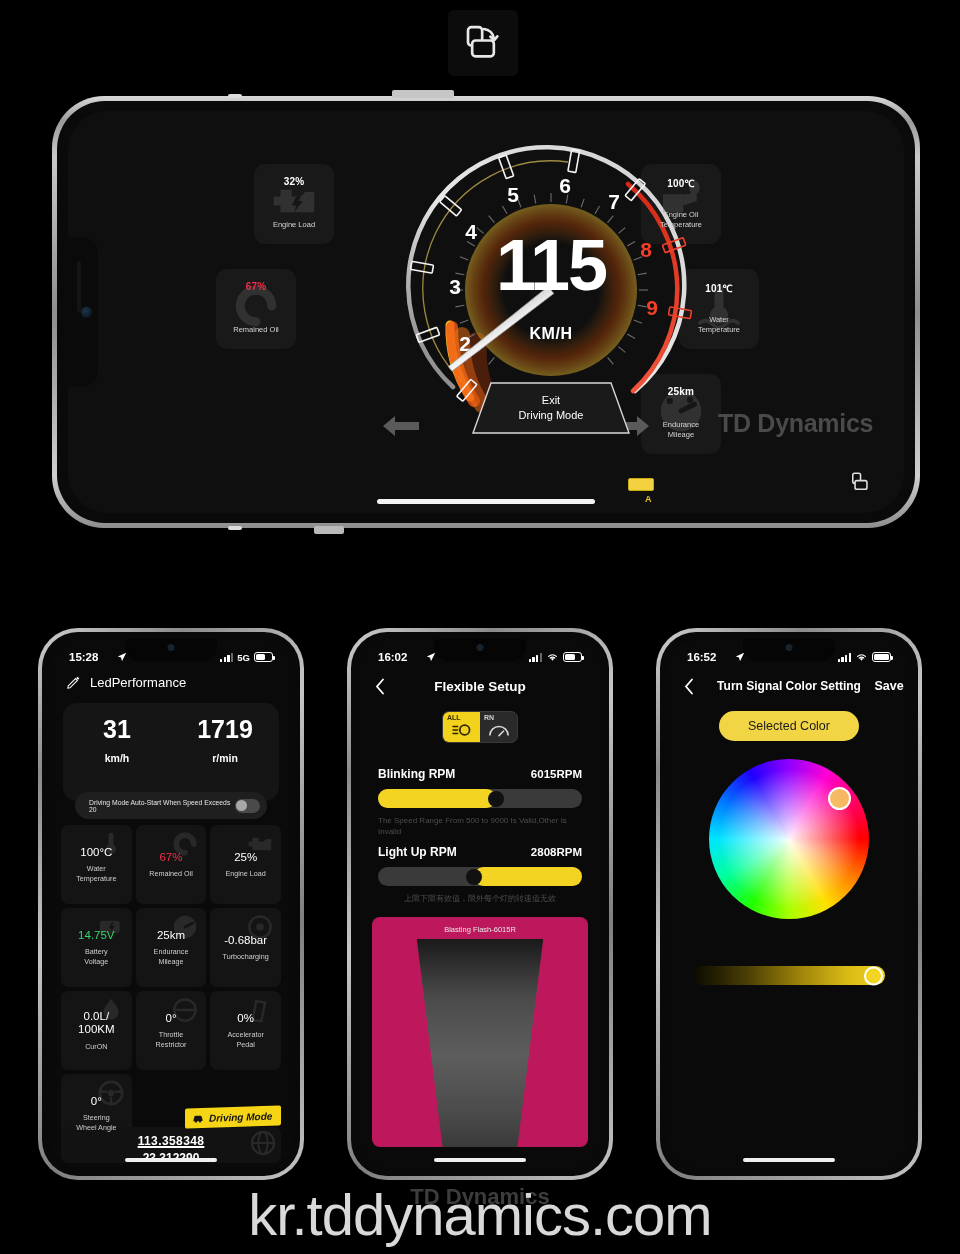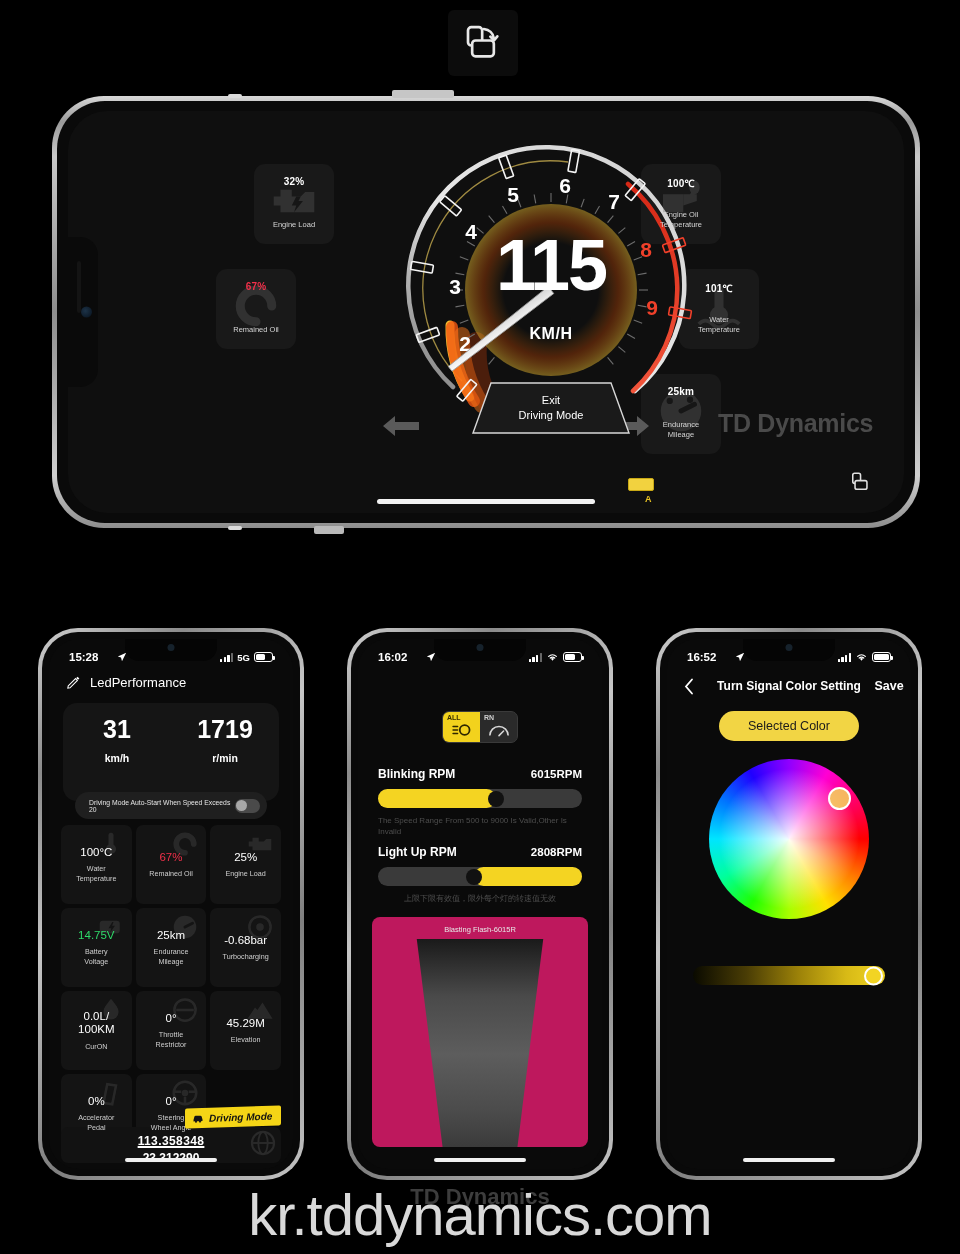--- a/index.html
+++ b/index.html
@@ -656,27 +656,20 @@
             <div class="gl">CurON</div>
           </div>
           <div class="gcell">
             <svg class="bgicon" viewBox="0 0 24 24">
               <circle cx="12" cy="12" r="8.5" fill="none" stroke="currentColor" stroke-width="2"></circle>
               <path d="M5 12h14" stroke="currentColor" stroke-width="2"></path>
             </svg>
             <div class="gv">0°</div>
             <div class="gl">Throttle<br>Restrictor</div>
           </div>
-          <div class="gcell">
-            <svg class="bgicon" viewBox="0 0 24 24">
-              <path d="M2 19h20L14 6l-4 6-2-2z" fill="currentColor"></path>
-            </svg>
-            <div class="gv">45.29M</div>
-            <div class="gl">Elevation</div>
-          </div>
 
           <div class="gcell">
             <svg class="bgicon" viewBox="0 0 24 24">
               <path d="M6 20 L9 5 L16 6 L13 21 Z" fill="none" stroke="currentColor" stroke-width="2"></path>
             </svg>
             <div class="gv">0%</div>
             <div class="gl">Accelerator<br>Pedal</div>
           </div>
           <div class="gcell">
             <svg class="bgicon" viewBox="0 0 24 24">
@@ -737,20 +730,29 @@
               <path d="M8 10.5l1.9-2.3a2.8 2.8 0 00-3.8 0z" fill="#fff"></path>
               <path d="M3.3 5.2a7 7 0 019.4 0" stroke="#fff" stroke-width="1.5" fill="none" stroke-linecap="round"></path>
               <path d="M5.2 7.3a4.3 4.3 0 015.6 0" stroke="#fff" stroke-width="1.4" fill="none" stroke-linecap="round"></path>
             </svg>
             <span class="batt">
                 <b style="width:66%"></b>
               </span>
           </div>
         </div>
 
+        <div class="navbar">
+          <div class="nb-left">
+            <svg width="10" height="17" viewBox="0 0 10 17">
+              <path d="M8 1.5 L2 8.5 L8 15.5" fill="none" stroke="#fff" stroke-width="1.8" stroke-linecap="round"></path>
+            </svg>
+          </div>
+          <div class="nb-title">Flexible Setup</div>
+          <div class="nb-right"></div>
+        </div>
 
         <div class="seg-toggle">
           <div class="seg on">
             <span class="sl">ALL</span>
             <svg width="22" height="16" viewBox="0 0 24 18" style="margin-top:6px">
               <circle cx="15" cy="9" r="5.5" fill="none" stroke="#2e2700" stroke-width="2"></circle>
               <path d="M7 5h-5M7 9h-5M7 13h-5" stroke="#2e2700" stroke-width="1.8" stroke-linecap="round"></path>
             </svg>
           </div>
           <div class="seg off">

